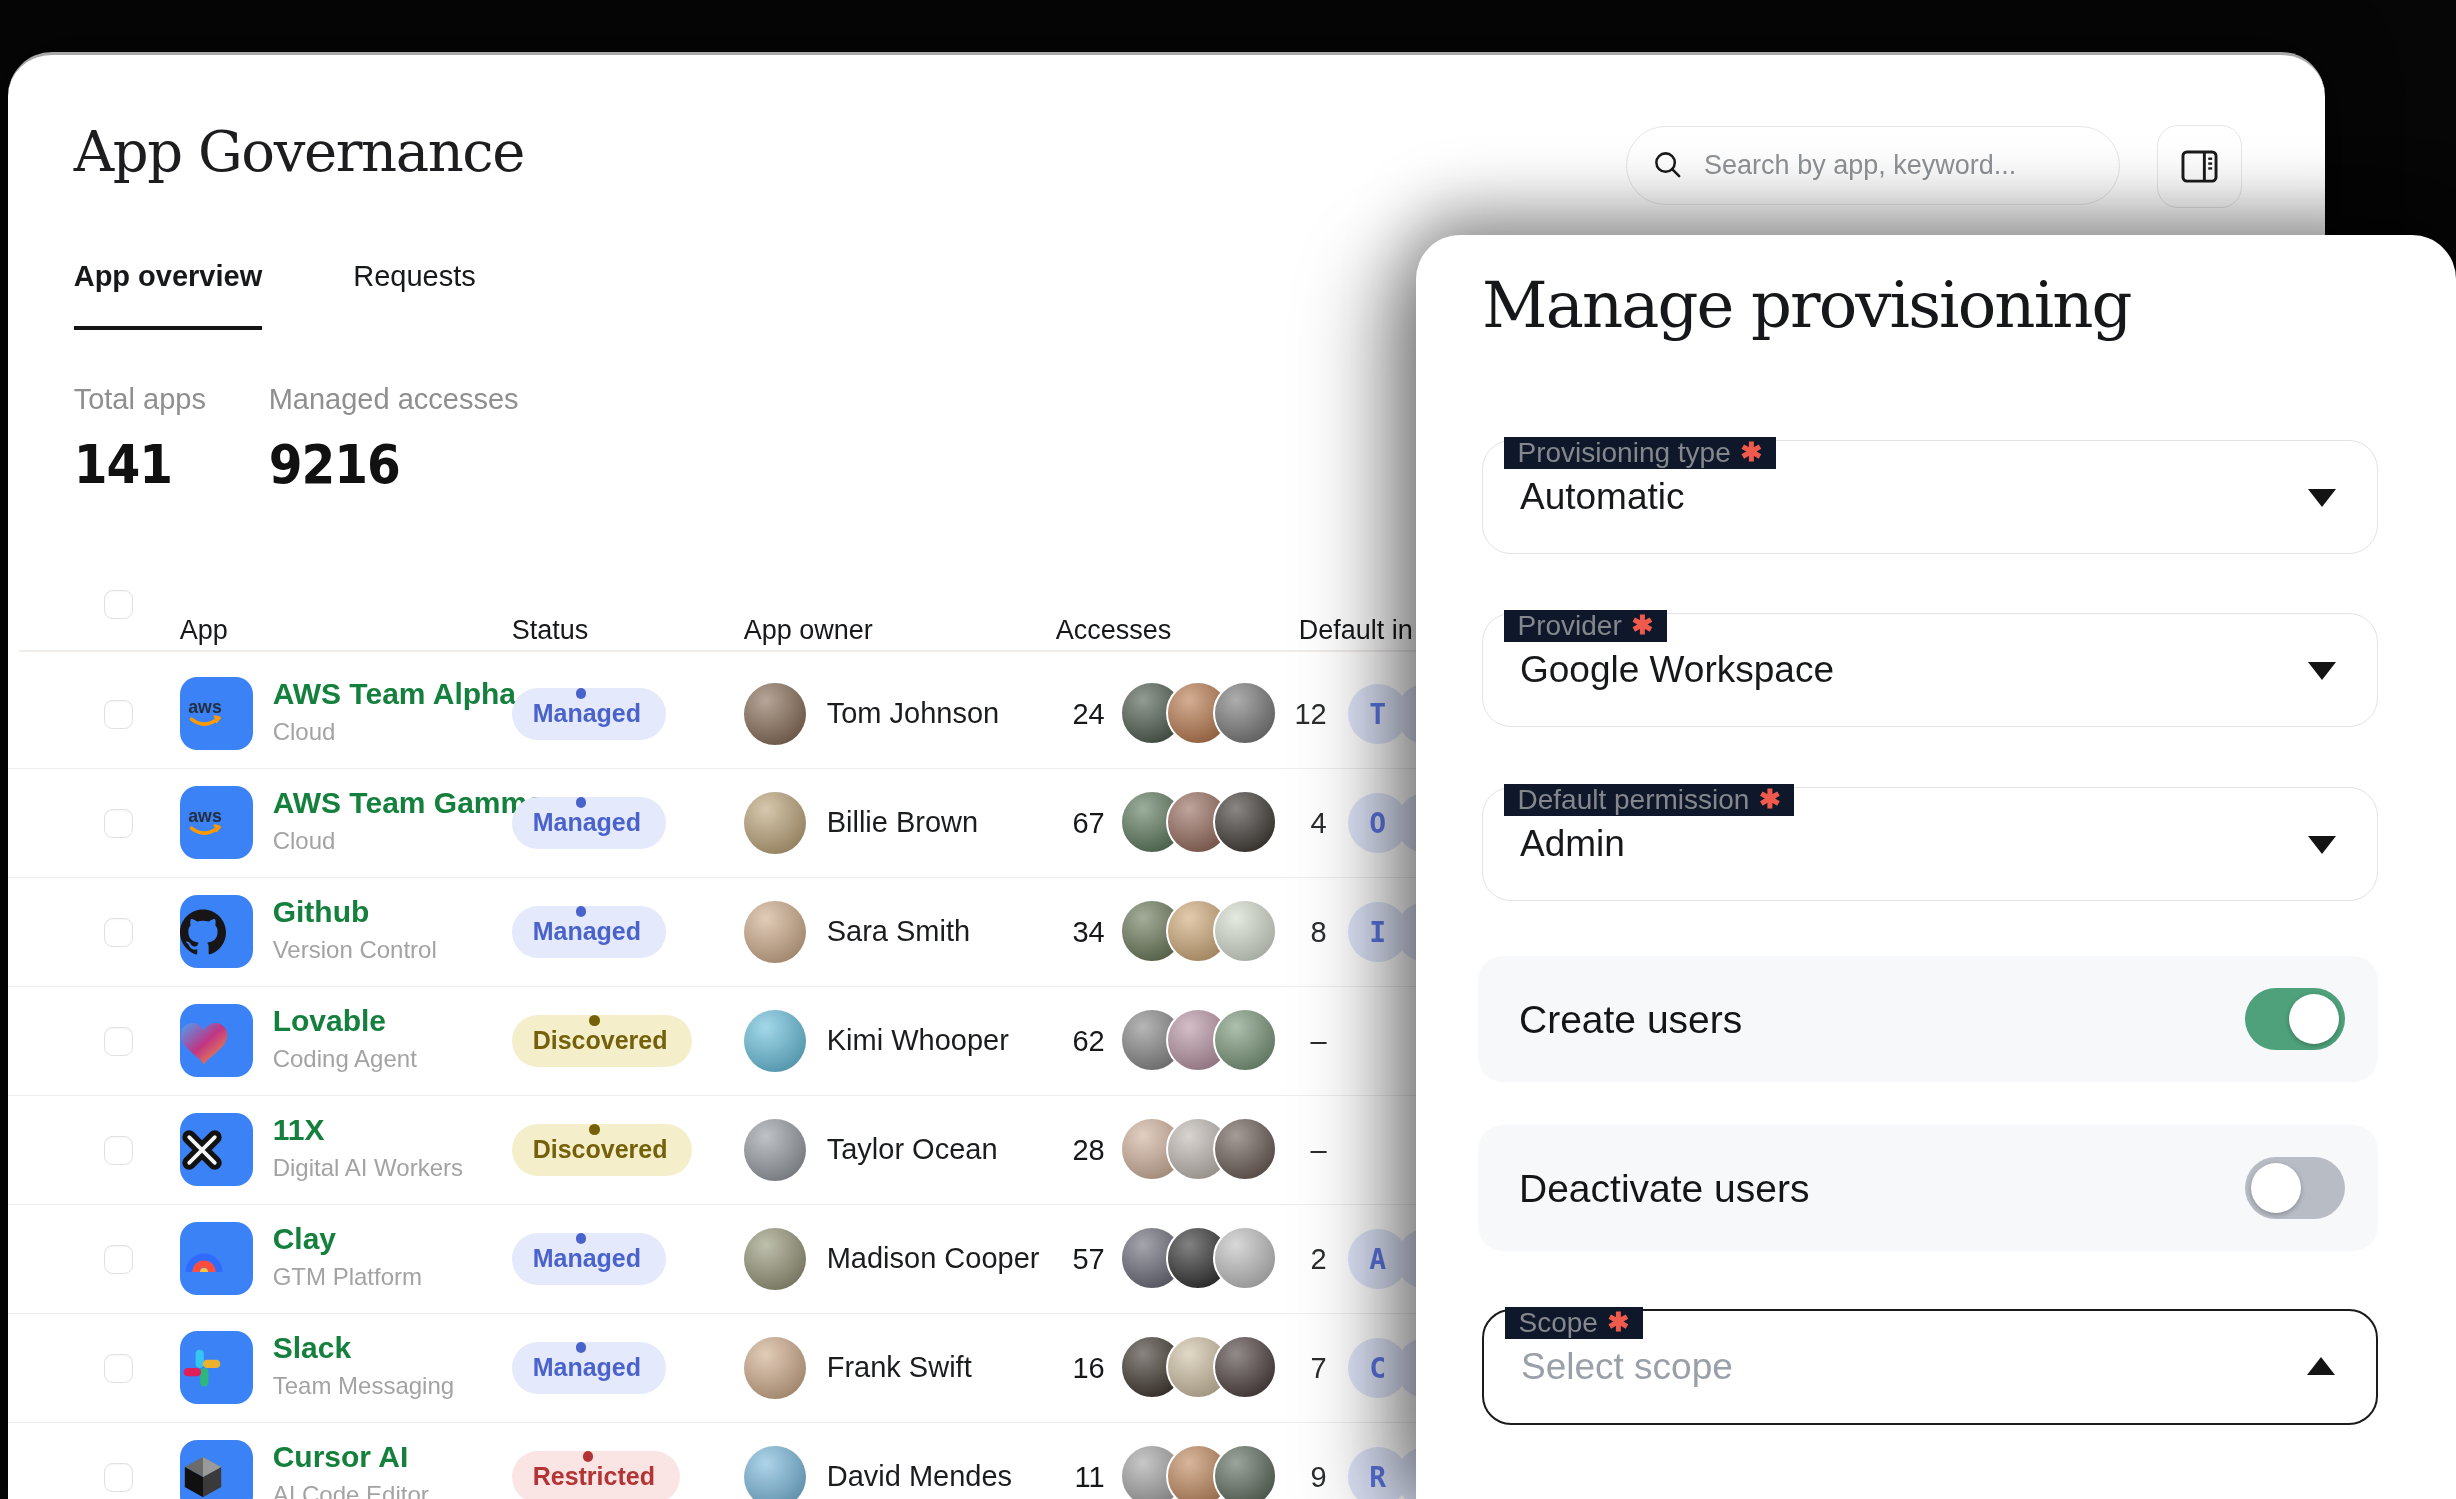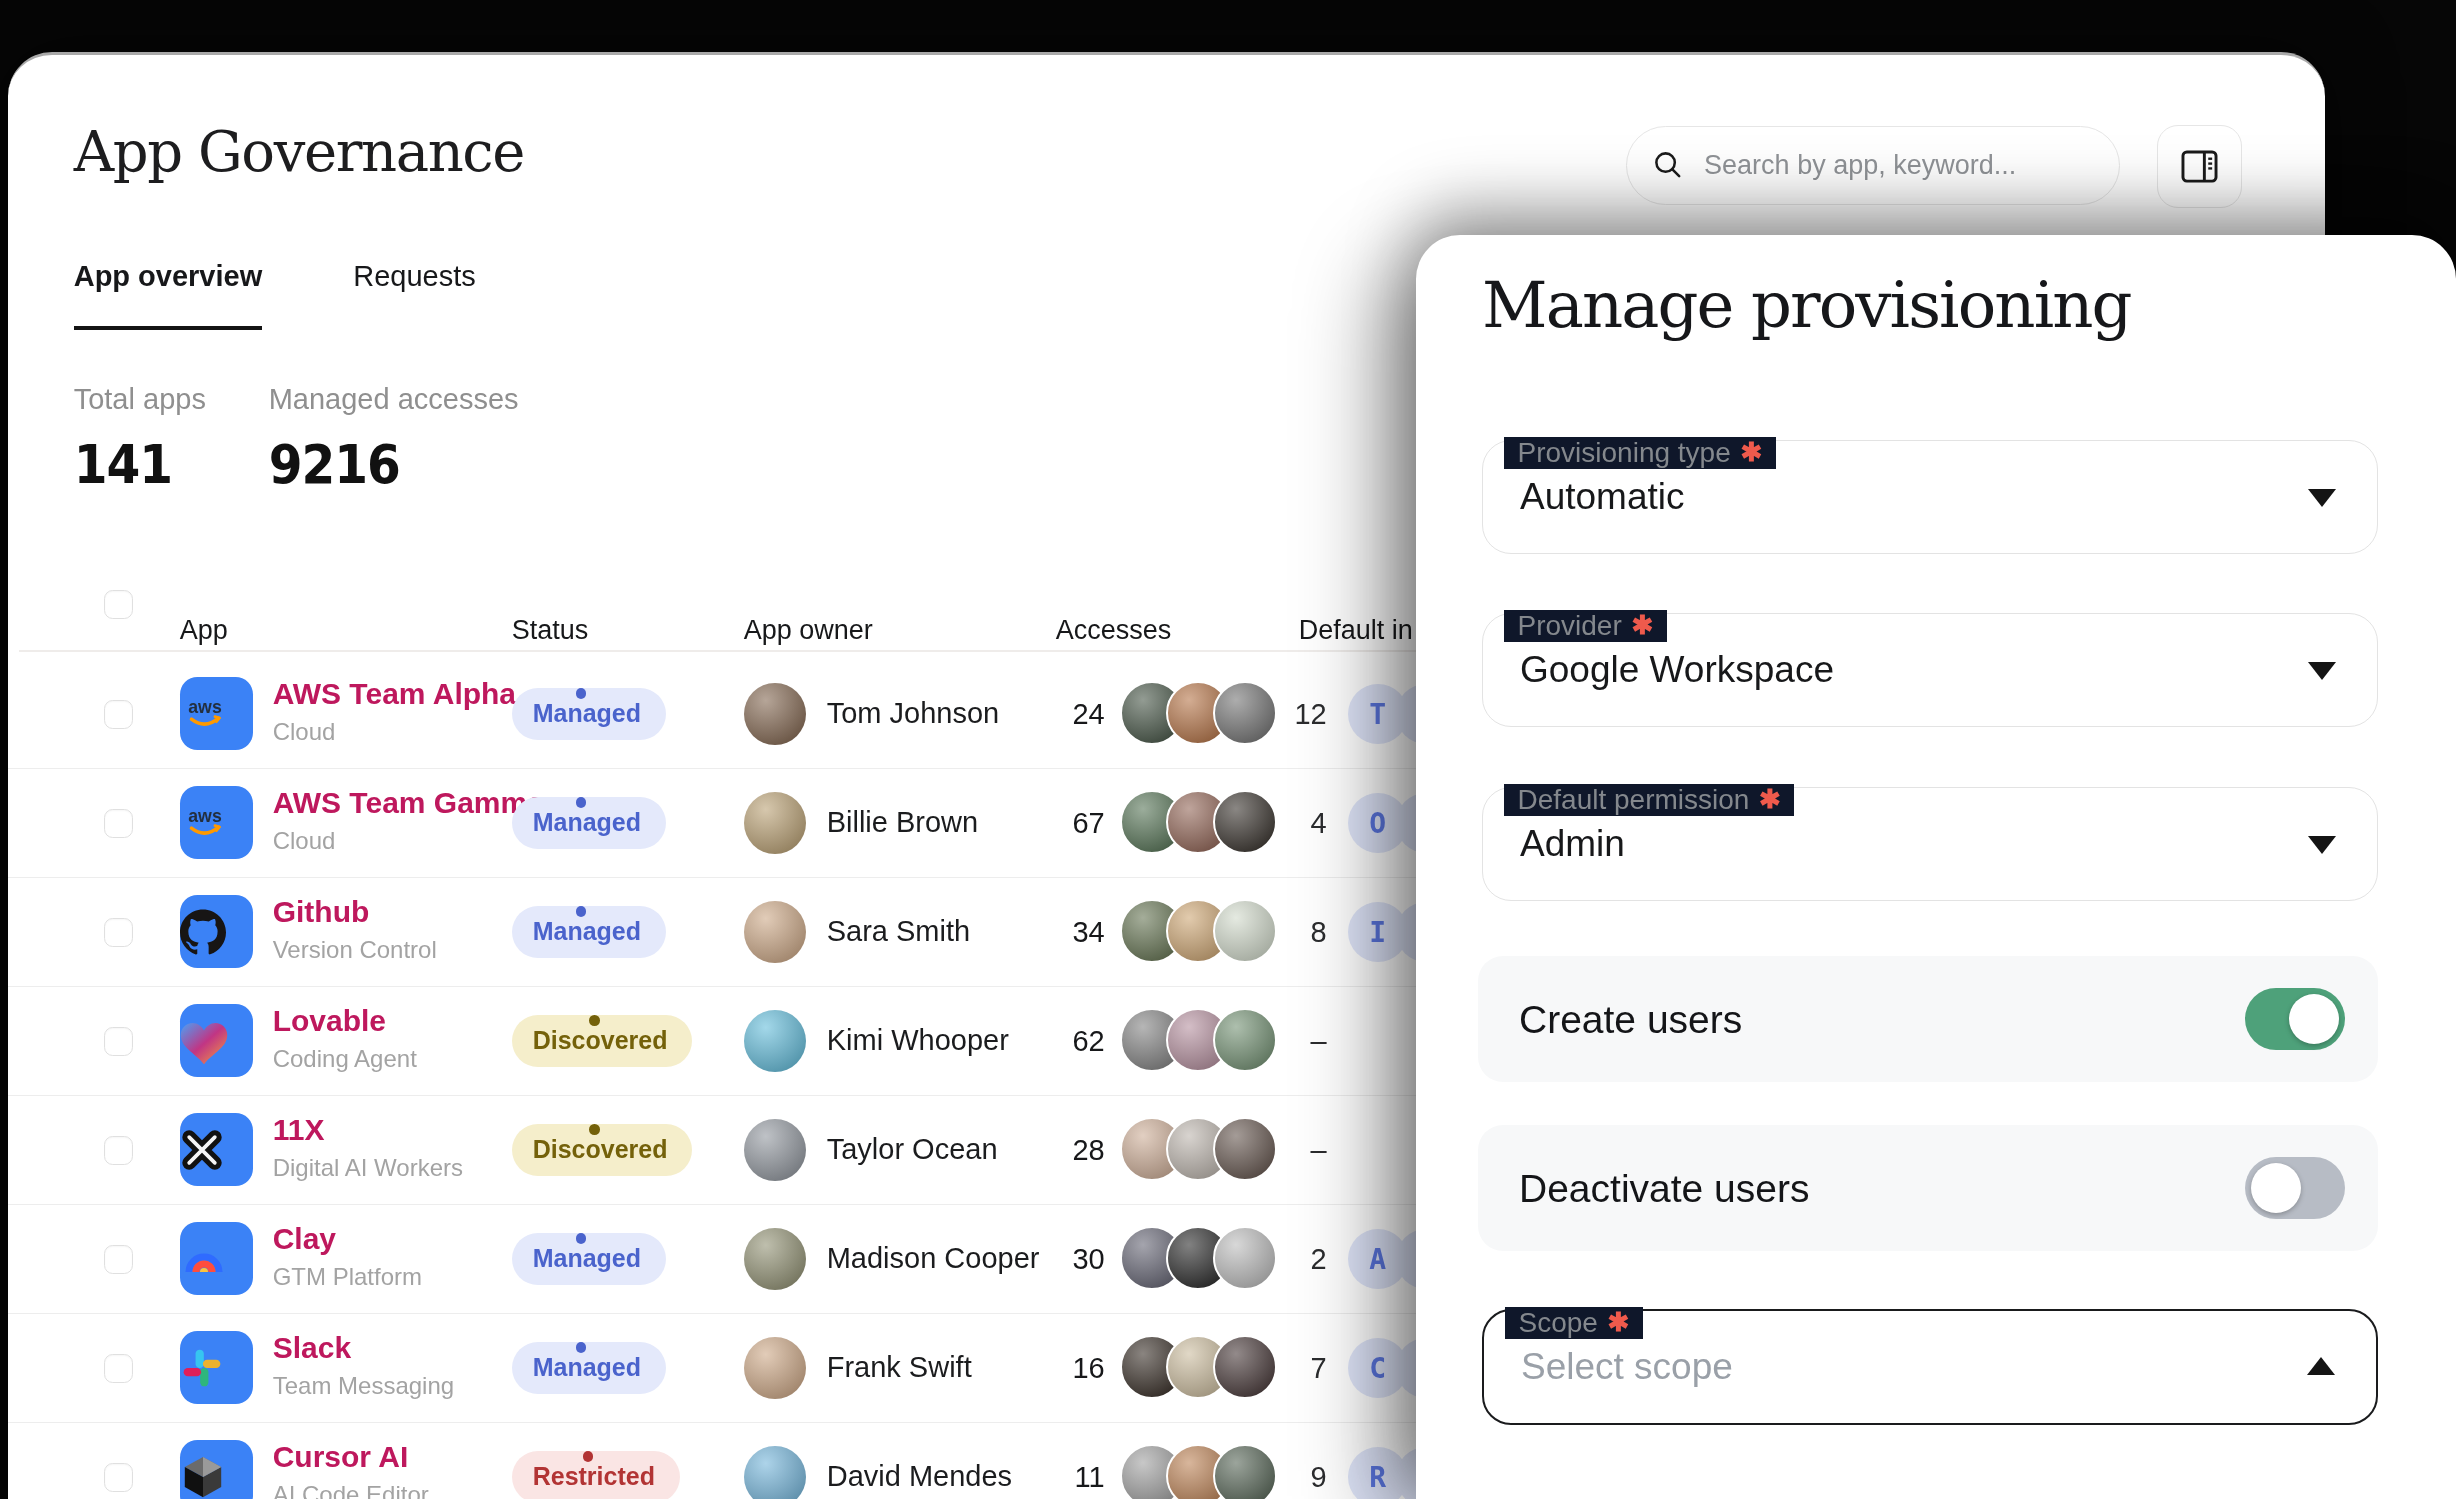--- a/index.html
+++ b/index.html
@@ -31,21 +31,21 @@
   .thead-cb{position:absolute;left:96px;top:535px;}
   .thead-line{position:absolute;left:11.6px;top:595px;width:2294px;height:1.9px;background:#efecea;}
   
   .rows{position:absolute;left:0;top:605px;width:2317px;}
   .row{position:relative;height:108px;border-bottom:1px solid #ededed;background:#fff;}
   .cbx{display:inline-block;width:29px;height:29px;border:1.9px solid #e0e0e0;border-radius:8.7px;background:#fff;
         box-shadow:inset 0 1px 1.9px rgba(0,0,0,.04);box-sizing:border-box;}
   .row .cbx{position:absolute;left:96px;top:40px;}
   .appicon{position:absolute;left:172px;top:17.4px;width:73px;height:73px;border-radius:17.4px;background:#3b82f6;
         display:flex;align-items:center;justify-content:flex-start;}
-  .appname{position:absolute;left:265px;top:17.4px;font-size:30px;font-weight:600;color:#be185d;}
+  .appname{position:absolute;left:265px;top:17.4px;font-size:30px;font-weight:600;color:#15803d;}
   .appcat{position:absolute;left:265px;top:58px;font-size:24px;color:#a3a3a3;}
   .badge{position:absolute;left:504px;top:28px;height:52px;border-radius:26px;display:flex;align-items:center;
         padding:0 25px 0 21px;font-size:25px;font-weight:600;box-sizing:border-box;flex-direction:column;}
   .badge .dot{width:10.6px;height:10.6px;border-radius:50%;margin-right:11.6px;}
   .owner-av{position:absolute;left:736px;top:23px;width:62px;height:62px;border-radius:50%;}
   .owner-name{position:absolute;left:819px;top:37px;font-size:29px;color:#1b1c1e;}
   .accnum{position:absolute;left:1010px;top:38px;width:87px;text-align:right;font-size:29px;color:#17181a;}
   .accstack{position:absolute;left:1112px;top:21px;display:flex;}
   .accstack i{width:60px;height:60px;border-radius:50%;border:2.9px solid #fff;margin-left:-17.4px;display:block;}
   .accstack i:first-child{margin-left:0;}
@@ -279,21 +279,21 @@
             </svg>
           </span>
     <div class="appname">Clay</div>
     <div class="appcat">GTM Platform</div>
     <span class="badge" style="background: rgb(228, 233, 251); color: rgb(74, 99, 204);">
             <i class="dot" style="background: rgb(74, 99, 204);"></i>
             <span class="blabel">Managed</span>
           </span>
     <span class="owner-av avatar-fill" style="background-color: rgb(138, 138, 106);"></span>
     <span class="owner-name">Madison Cooper</span>
-    <span class="accnum">30</span>
+    <span class="accnum">57</span>
     <span class="accstack">
             <i class="avatar-fill" style="background-color: rgb(90, 90, 106);"></i>
             <i class="avatar-fill" style="background-color: rgb(26, 26, 26);"></i>
             <i class="avatar-fill" style="background-color: rgb(184, 184, 184);"></i>
           </span>
     <span class="defnum">2</span>
     <span class="chips">
             <b class="chip c1" style="background: rgb(223, 229, 249); color: rgb(91, 118, 224);">A</b>
             <b class="chip c2" style="background: rgb(223, 229, 249);"></b>
           </span>

